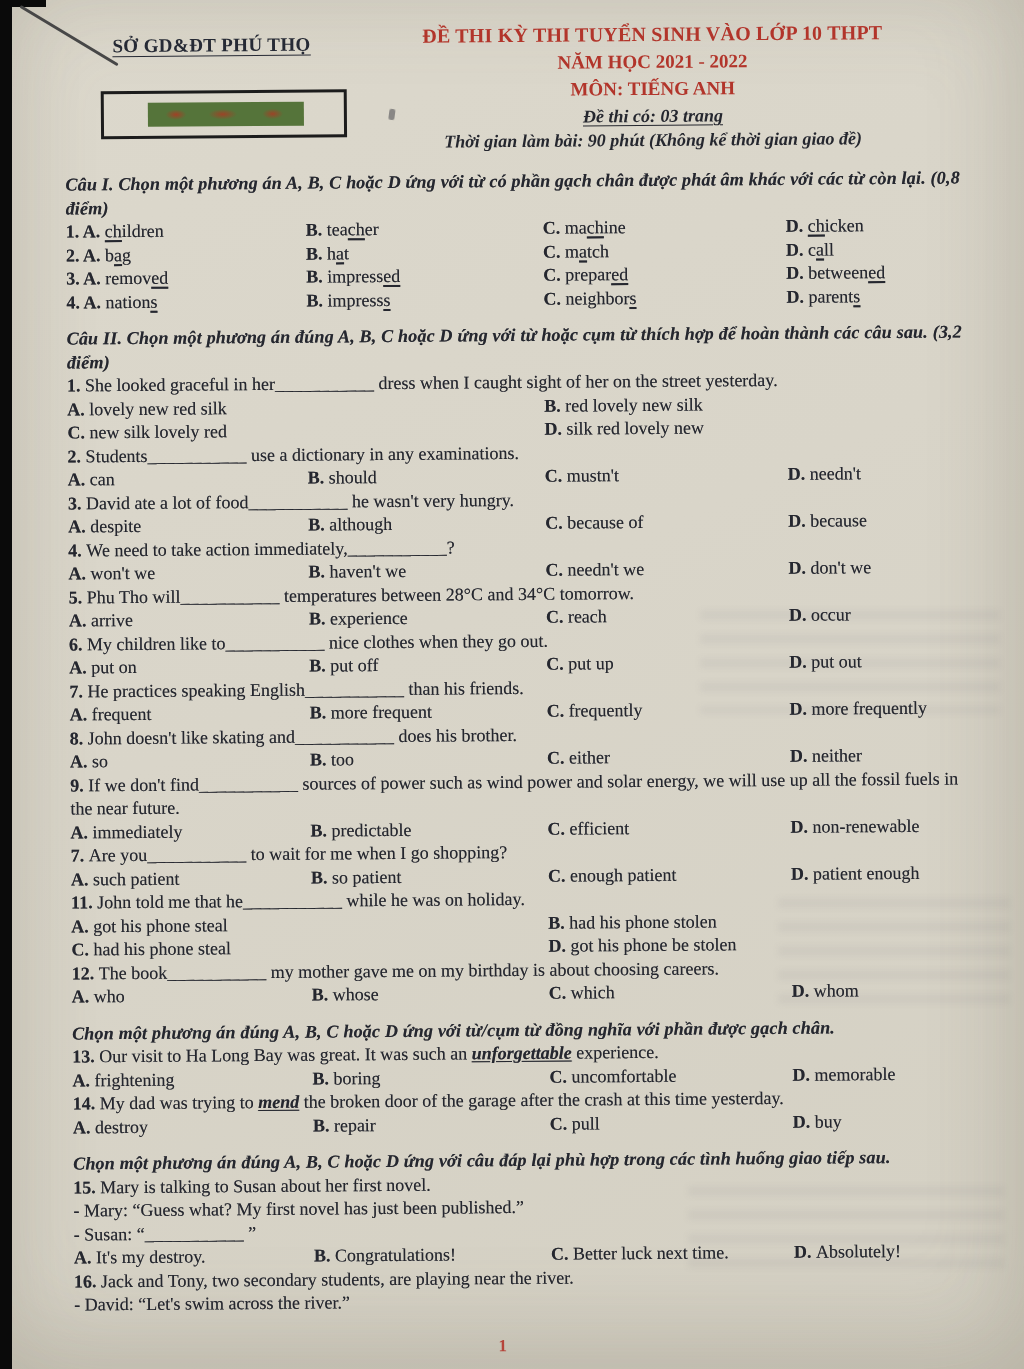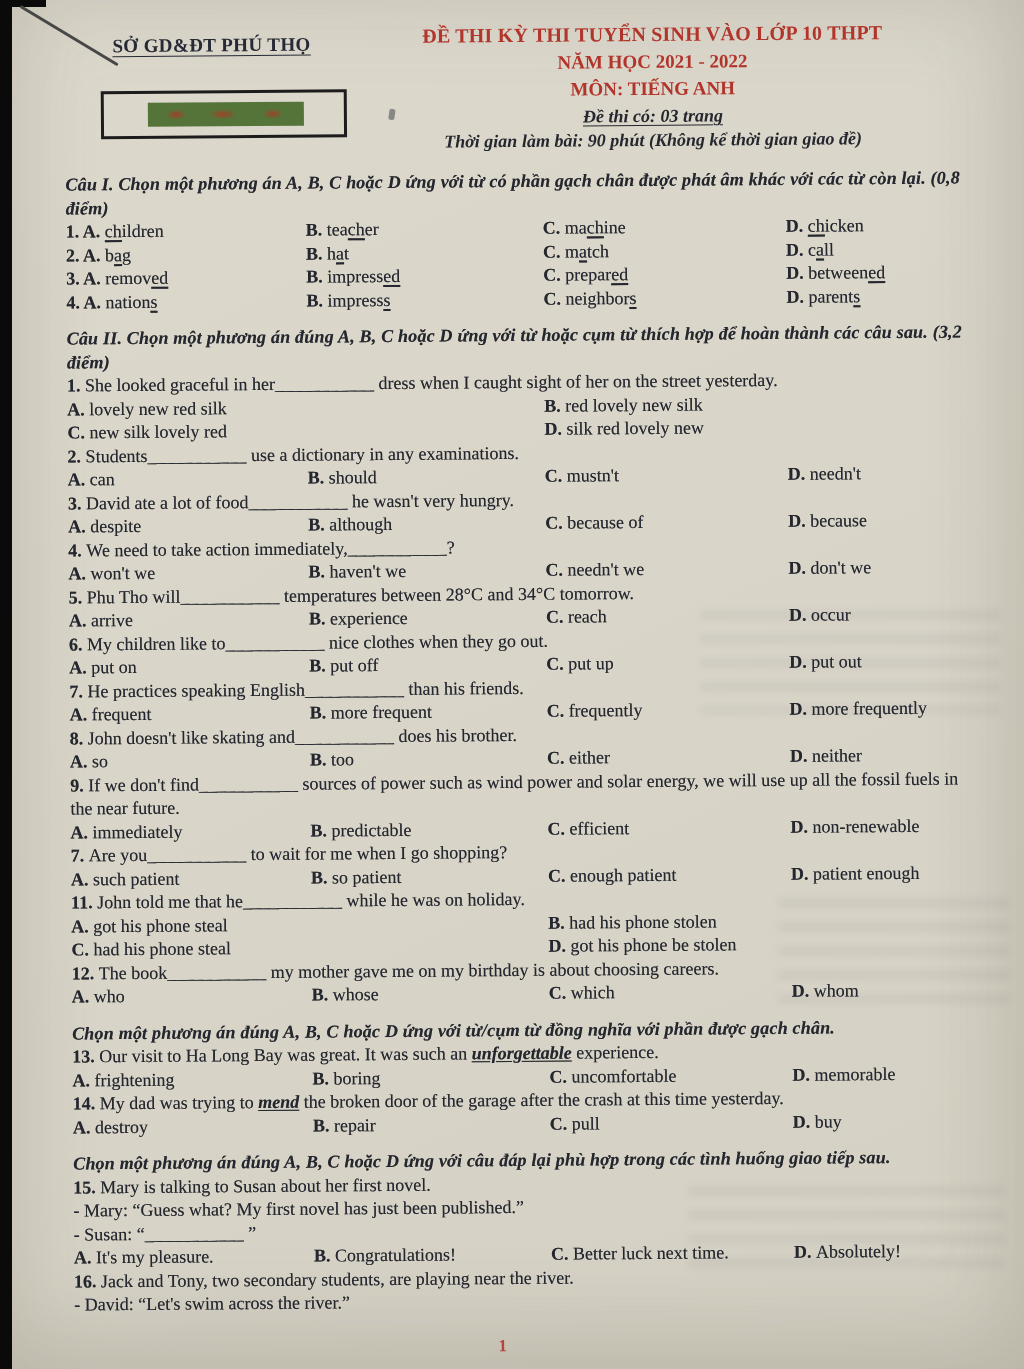--- a/index.html
+++ b/index.html
@@ -264,21 +264,21 @@
             </div>
           </div>
         </div>
         <div class="section">
           <div class="sec-heading">Chọn một phương án đúng A, B, C hoặc D ứng với câu đáp lại phù hợp trong các tình huống giao tiếp sau.</div>
           <div class="question">
             <div class="stem"><span class="qnum">15. </span><span class="seg">Mary is talking to Susan about her first novel.</span></div>
             <div class="dialogue"><span class="bold">- Mary: </span><span class="seg">“Guess what? My first novel has just been published.”</span></div>
             <div class="dialogue"><span class="bold">- Susan: “</span><span class="seg">___________</span><span class="seg"> ”</span></div>
             <div class="opts four">
-              <div class="opt"><span class="olabel">A. </span><span class="otext">It's my pleasure.</span></div>
+              <div class="opt"><span class="olabel">A. </span><span class="otext">It's my destroy.</span></div>
               <div class="opt"><span class="olabel">B. </span><span class="otext">Congratulations!</span></div>
               <div class="opt"><span class="olabel">C. </span><span class="otext">Better luck next time.</span></div>
               <div class="opt"><span class="olabel">D. </span><span class="otext">Absolutely!</span></div>
             </div>
           </div>
           <div class="question">
             <div class="stem"><span class="qnum">16. </span><span class="seg">Jack and Tony, two secondary students, are playing near the river.</span></div>
             <div class="dialogue"><span class="bold">- David: </span><span class="seg">“Let's swim across the river.”</span></div>
           </div>
         </div>

